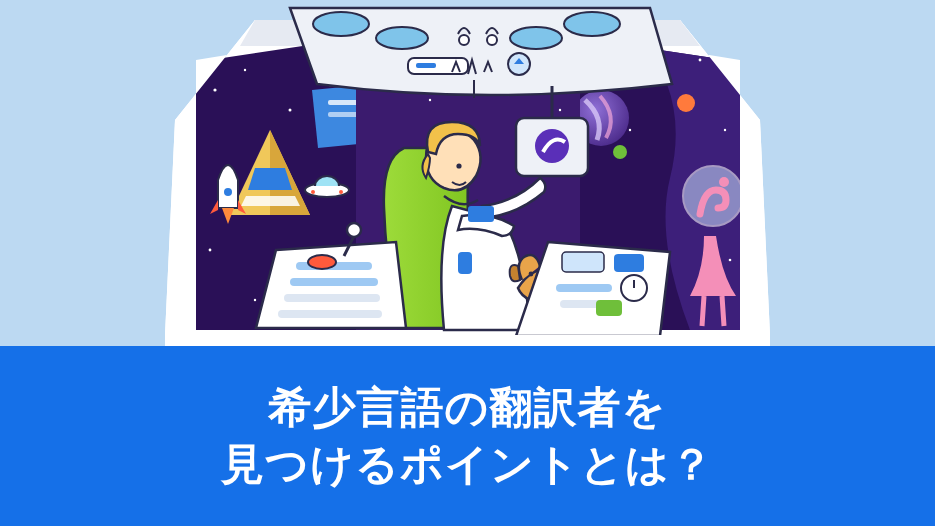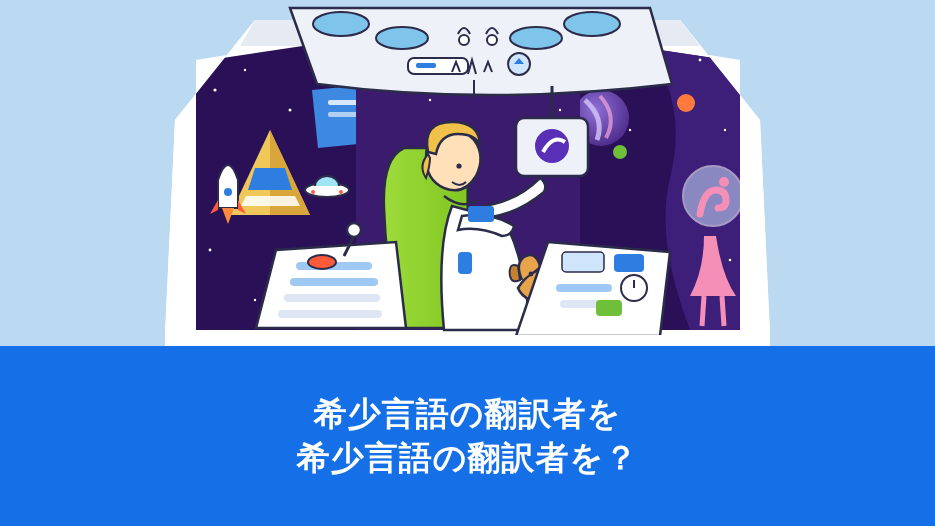--- a/index.html
+++ b/index.html
@@ -42,21 +42,21 @@
     background: #1570e8;
     display: flex;
     flex-direction: column;
     align-items: center;
     justify-content: center;
   }
   .caption-line {
     color: #ffffff;
     font-family: "DejaVu Sans", sans-serif;
     font-weight: bold;
-    font-size: 33px;
+    font-size: 43px;
     line-height: 1.32;
     letter-spacing: 1px;
     text-align: center;
     white-space: nowrap;
   }
 </style>
 </head>
 <body>
 
 <div id="banner">
@@ -255,16 +255,16 @@
         <path d="M356,232 l-12,24" stroke="#2b2b4a" stroke-width="3"></path>
         <circle cx="354" cy="230" r="7" fill="#ffffff" stroke="#2b2b4a" stroke-width="2.5"></circle>
       </g>
 
       <path d="M165,335 L770,335 L770,346 L165,346 Z" fill="#ffffff"></path>
     </svg>
   </div>
 
   <div id="caption-bar">
     <div class="caption-line">希少言語の翻訳者を</div>
-    <div class="caption-line">希少言語の翻訳者を？</div>
+    <div class="caption-line">見つけるポイントとは？</div>
   </div>
 
 </div>
 
 </body></html>

